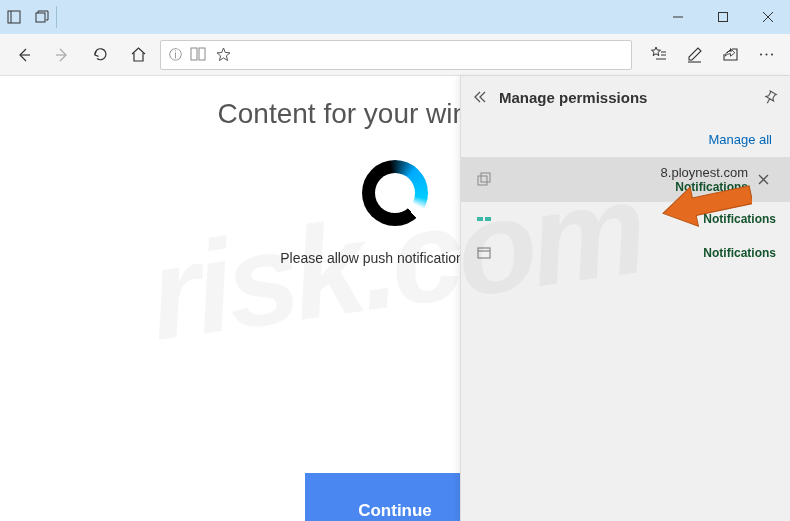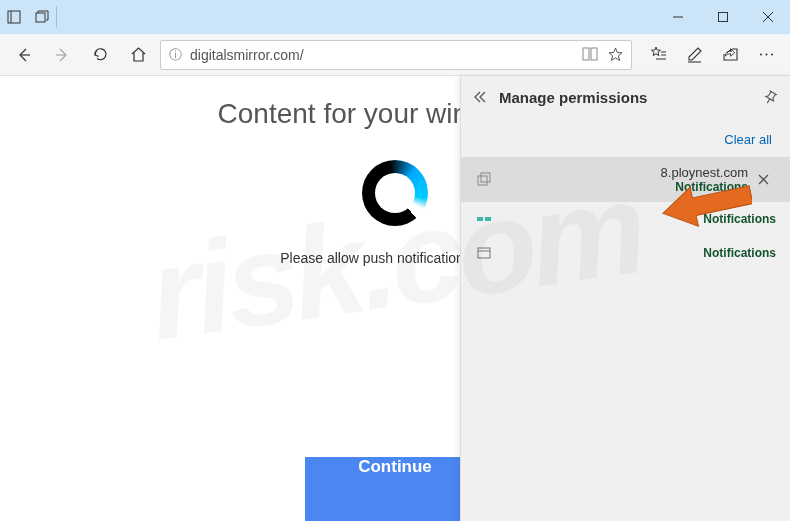--- a/index.html
+++ b/index.html
@@ -26,21 +26,21 @@
     .addr-text { flex: 1; }
     .addr-right { display: flex; gap: 10px; color: #888; }
     .tool-right { display: flex; gap: 4px; margin-left: 4px; }
 
     
     .content { position: absolute; top: 76px; left: 0; right: 0; bottom: 0; background: #fff; }
     .page-heading { font-size: 28px; color: #555; font-weight: 400; text-align: center; margin-top: 22px; }
     .spinner { width: 66px; height: 66px; border-radius: 50%; margin: 30px auto 24px; background: conic-gradient(from 140deg, #000 0deg, #000 210deg, #0af 260deg, #0cf 320deg, #fff 340deg, #fff 360deg); position: relative; }
     .spinner::after { content: ""; position: absolute; inset: 13px; background: #fff; border-radius: 50%; }
     .page-msg { text-align: center; font-size: 14px; color: #333; }
-    .continue-btn { position: absolute; bottom: 0; left: 50%; transform: translateX(-50%); width: 180px; height: 64px; background: #4b87f0; color: #fff; font-size: 17px; font-weight: 600; display: flex; align-items: flex-start; justify-content: center; }
+    .continue-btn { position: absolute; bottom: 0; left: 50%; transform: translateX(-50%); width: 180px; height: 48px; background: #4b87f0; color: #fff; font-size: 17px; font-weight: 600; display: flex; align-items: flex-end; justify-content: center; }
 
     
     .panel { position: absolute; top: 76px; right: 0; width: 330px; bottom: 0; background: #f0f0f0; border-left: 1px solid #ddd; box-shadow: -2px 0 6px rgba(0,0,0,0.08); }
     .panel-header { height: 42px; display: flex; align-items: center; padding: 0 12px; gap: 12px; font-weight: bold; }
     .panel-back { color: #555; }
     .panel-title { font-size: 15px; color: #333; flex: 1; }
     .panel-pin { color: #555; }
     .clear-all { text-align: right; padding: 14px 18px 10px; font-size: 13px; color: #0067b8; }
     .perm-list { }
     .perm-item { display: flex; align-items: center; padding: 8px 14px; gap: 10px; text-align: right; }
@@ -119,21 +119,20 @@
       </svg>
   </div>
   <div class="nav-btn">
     <svg width="17" height="17" viewBox="0 0 17 17">
         <polyline points="2,8 8.5,2 15,8" fill="none" stroke="#333" stroke-width="1.2"></polyline>
         <polyline points="4,7 4,15 13,15 13,7" fill="none" stroke="#333" stroke-width="1.2"></polyline>
       </svg>
   </div>
   <div class="addr">
     <span class="addr-icon">ⓘ</span>
-    <span class="addr-text">digitalsmirror.com/</span>
     <div class="addr-right">
       <span>
         <svg width="16" height="14" viewBox="0 0 16 14">
             <rect x="1" y="1" width="6" height="12" fill="none" stroke="#888" stroke-width="1"></rect>
             <rect x="9" y="1" width="6" height="12" fill="none" stroke="#888" stroke-width="1"></rect>
           </svg>
       </span>
       <span>
         <svg width="15" height="15" viewBox="0 0 15 15">
             <polygon points="7.5,1 9.3,5.5 14,5.8 10.4,8.8 11.6,13.5 7.5,10.9 3.4,13.5 4.6,8.8 1,5.8 5.7,5.5" fill="none" stroke="#555" stroke-width="1"></polygon>
@@ -191,21 +190,21 @@
         </svg>
     </span>
     <span class="panel-title">Manage permissions</span>
     <span class="panel-pin">
       <svg width="15" height="15" viewBox="0 0 15 15">
           <path d="M 4 2 L 11 2 L 10 3 L 10 7 L 12 9 L 3 9 L 5 7 L 5 3 Z M 7.5 9 L 7.5 14" fill="none" stroke="#555" stroke-width="1.1" transform="rotate(30 7.5 7.5)"></path>
         </svg>
     </span>
   </div>
   <div class="clear-all">
-    <span>Clear all</span>
+    <span>Manage all</span>
   </div>
   <div class="perm-list">
     <div class="perm-item hover">
       <div class="perm-icon">
         <svg width="16" height="16" viewBox="0 0 16 16">
             <rect x="2" y="4" width="9" height="9" fill="none" stroke="#888" stroke-width="1"></rect>
             <rect x="5" y="1" width="9" height="9" fill="none" stroke="#888" stroke-width="1"></rect>
           </svg>
       </div>
       <div class="perm-txt">

